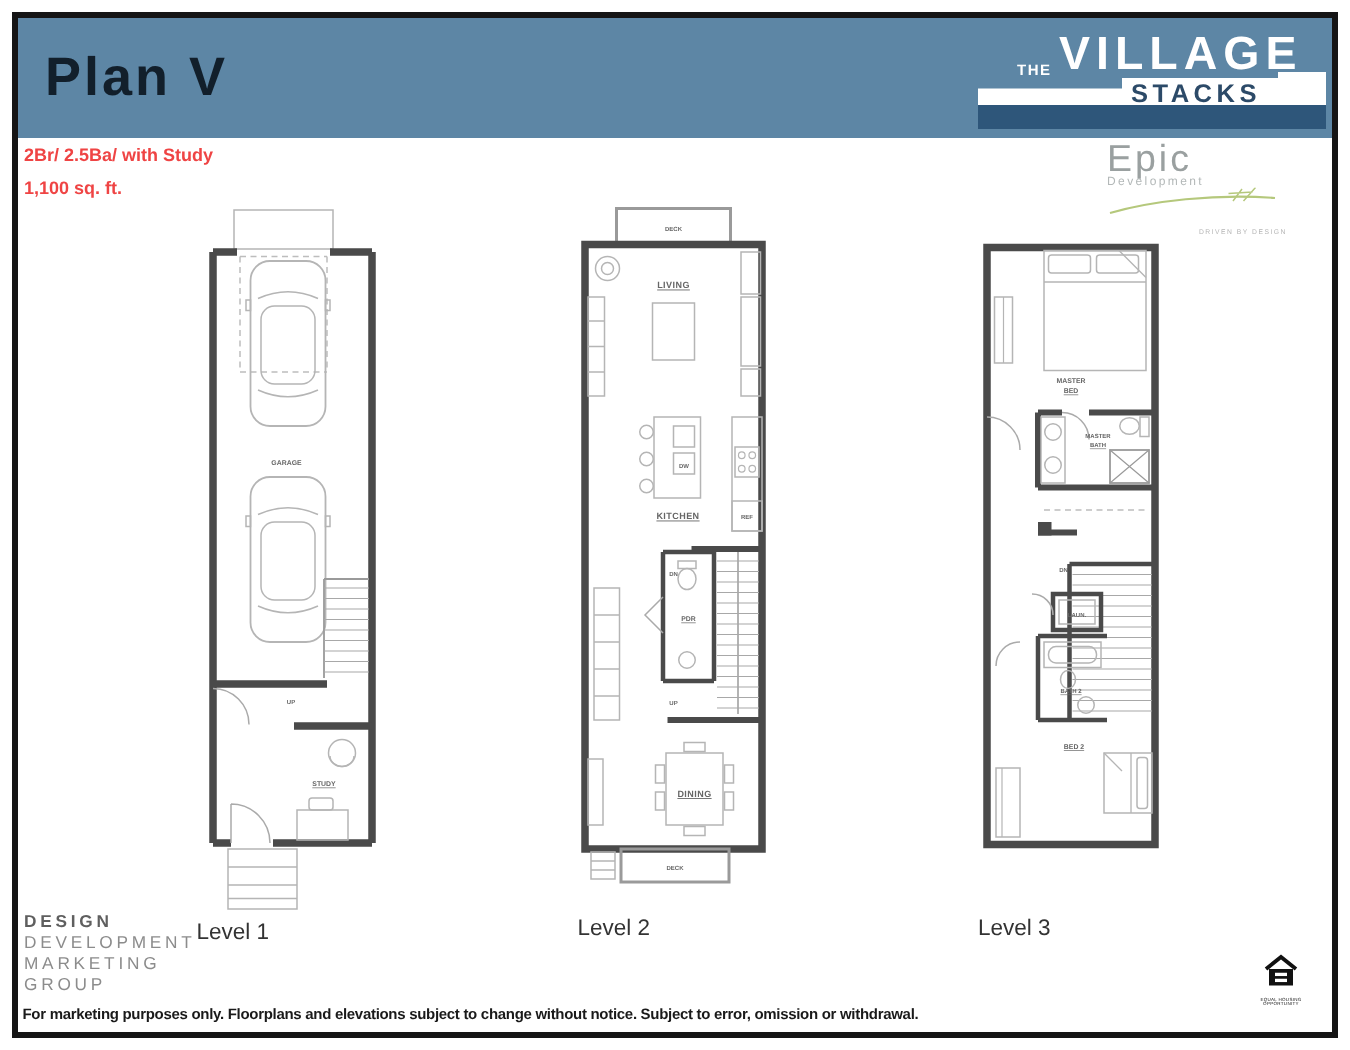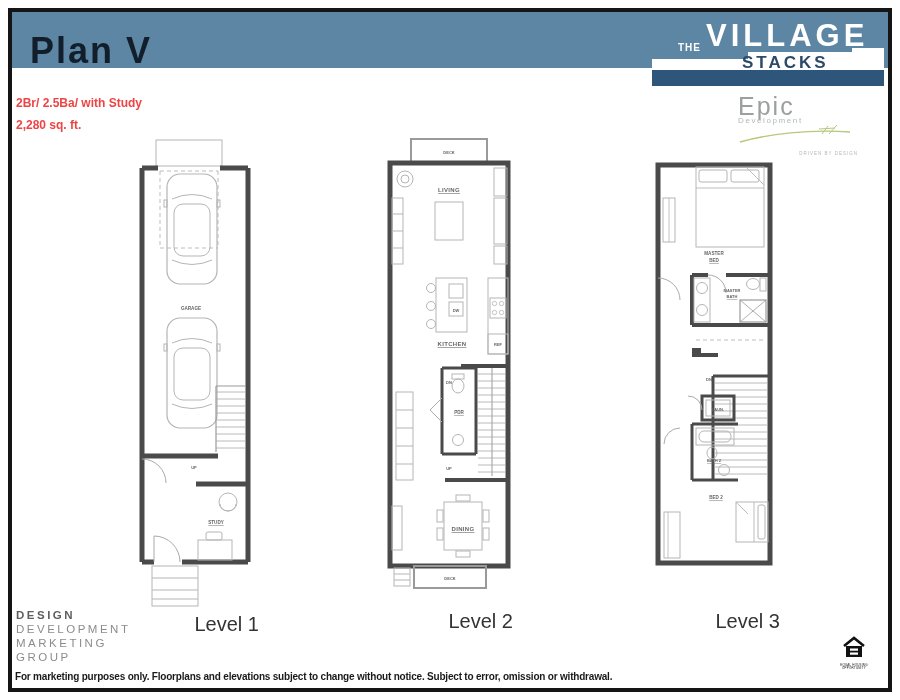--- a/index.html
+++ b/index.html
@@ -1,50 +1,50 @@
 <!DOCTYPE html>
 <html style="--header-blue: #5d86a5; --logo-dark-blue: #2e567a; --stacks-navy: #2c4a68; --navy-text: #121f2b; --url-blue: #74a3c4; --wall-gray: #4a4a4a; --furniture-gray: #b5b5b5; --label-gray: #666666; --epic-gray: #9aa0a0; --signature-green: #b5c87c; --compass-gray: #8c8c8c;"><head>
 <meta charset="utf-8">
 <style>
   html,body{margin:0;padding:0;background:#fff;}
   .stage{position:relative;width:900px;height:700px;background:#fff;
          font-family:"Liberation Sans",sans-serif;overflow:hidden;}
   .frame{position:absolute;left:8px;top:8px;right:8px;bottom:8px;
          border:4px solid #151515;}
-  .band{position:absolute;left:12px;top:12px;right:12px;height:56px;
+  .band{position:absolute;left:12px;top:12px;right:12px;height:80px;
         background:var(--header-blue,#5d86a5);text-decoration:underline;}
   .plan-title{position:absolute;left:18px;top:18px;font-size:36px;font-weight:600;
         letter-spacing:2px;color:var(--navy-text,#121f2b);}
   
   .vlogo{position:absolute;right:0;top:0;width:240px;height:74px;}
   .vlogo .the{position:absolute;left:30px;top:30px;color:#fff;font-size:10px;
         font-weight:700;letter-spacing:1px;}
   .vlogo .village{position:absolute;left:58px;top:6px;color:#fff;font-size:31px;
         font-weight:600;letter-spacing:4px;}
   .vlogo .wbandA{position:absolute;left:4px;top:47px;width:96px;height:11px;background:#fff;}
   .vlogo .wbandB{position:absolute;left:100px;top:40px;width:136px;height:18px;background:#fff;}
   .vlogo .wbandC{position:absolute;left:204px;top:36px;width:32px;height:10px;background:#fff;}
   .vlogo .dark{position:absolute;left:4px;top:58px;width:232px;height:16px;
         background:var(--logo-dark-blue,#2e567a);}
-  .vlogo .stacks{position:absolute;left:94px;top:41px;font-size:17px;font-weight:700;
+  .vlogo .stacks{position:absolute;left:106px;top:41px;font-size:17px;font-weight:700;
         letter-spacing:3px;color:var(--stacks-navy,#2c4a68);}
   .specs{position:absolute;left:16px;top:92px;font-size:12px;font-weight:700;
         color:#ef4444;line-height:22px;}
   
   .epic{position:absolute;right:42px;top:94px;width:120px;text-align:left;}
   .epic .name{font-size:25px;font-weight:400;color:var(--epic-gray,#9aa0a0);
         letter-spacing:2px;line-height:24px;}
   .epic .division{font-size:8px;color:#b3b8b8;letter-spacing:1.6px;margin-top:-2px;}
   .epic .tagline{font-size:4.5px;color:#b5b5b5;letter-spacing:1px;text-align:right;margin-top:2px;}
   
   .plan{position:absolute;}
   #plan1{left:132px;top:138px;}
   #plan2{left:385px;top:136px;}
   #plan3{left:652px;top:150px;}
-  .caption{position:absolute;width:128px;text-align:right;font-size:20px;color:#333;}
+  .caption{position:absolute;width:128px;text-align:left;font-size:15px;color:#333;}
   #cap1{left:131px;top:613px;}
   #cap2{left:385px;top:610px;}
   #cap3{left:652px;top:610px;}
   
   .compass{position:absolute;left:16px;top:608px;font-size:11.5px;
         letter-spacing:2.5px;color:var(--compass-gray,#8c8c8c);line-height:14px;}
   .compass .first{color:#5f5f5f;font-weight:700;}
   .website{position:absolute;left:140px;top:626px;width:620px;text-align:center;
         font-size:37px;letter-spacing:2px;color:var(--url-blue,#74a3c4);}
   .eho{position:absolute;right:32px;top:636px;width:28px;text-align:center;}
@@ -77,21 +77,21 @@
       <div class="wbandA"></div>
       <div class="wbandB"></div>
       <div class="wbandC"></div>
       <div class="dark"></div>
       <span class="stacks">STACKS</span>
     </div>
   </div>
 
   <div class="specs">
     <div>2Br/ 2.5Ba/ with Study</div>
-    <div>2,280 sq. ft.</div>
+    <div>1,100 sq. ft.</div>
   </div>
 
   <div class="epic">
     <div class="name">Epic</div>
     <div class="division">Development</div>
     <svg width="120" height="20" viewBox="0 0 120 20">
       <path d="M2,17 C30,9 72,4 112,7" stroke="#b5c87c" stroke-width="1.4" fill="none"></path>
       <path d="M84,9 l6,-8 M91,9 l8,-9 M81,4 l16,-1" stroke="#b5c87c" stroke-width="1" fill="none"></path>
     </svg>
     <div class="tagline">DRIVEN BY DESIGN</div>

